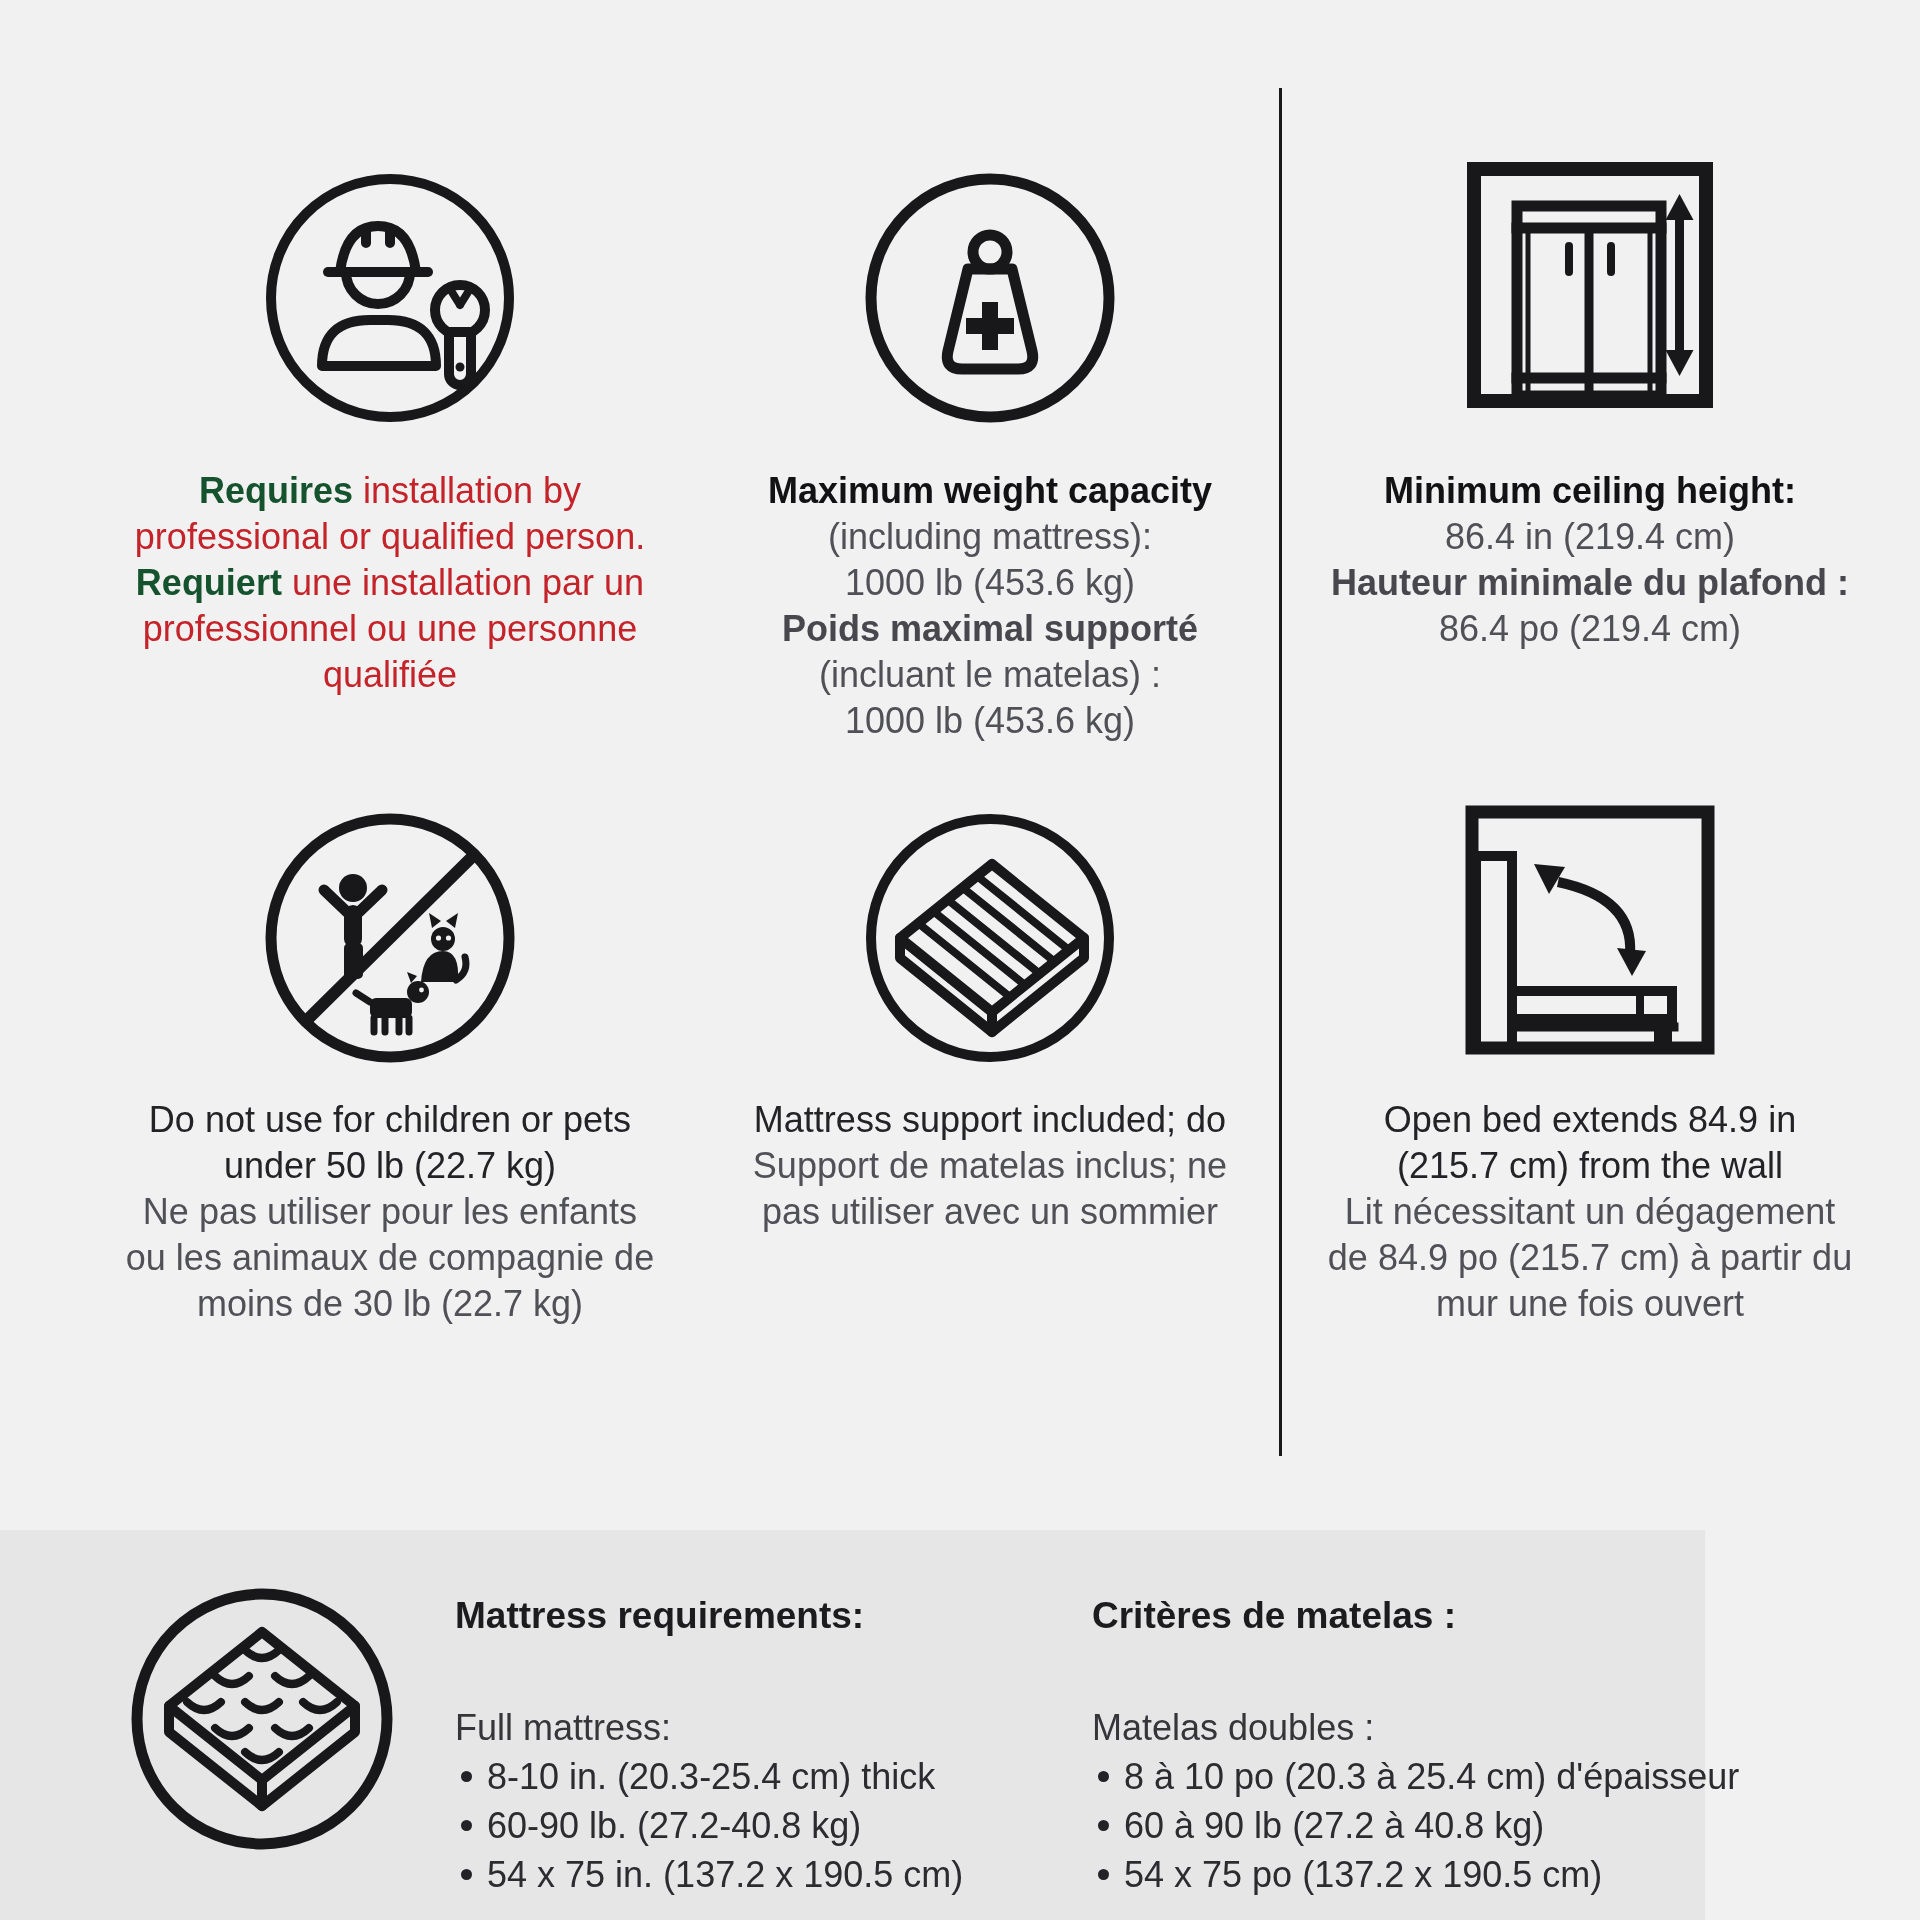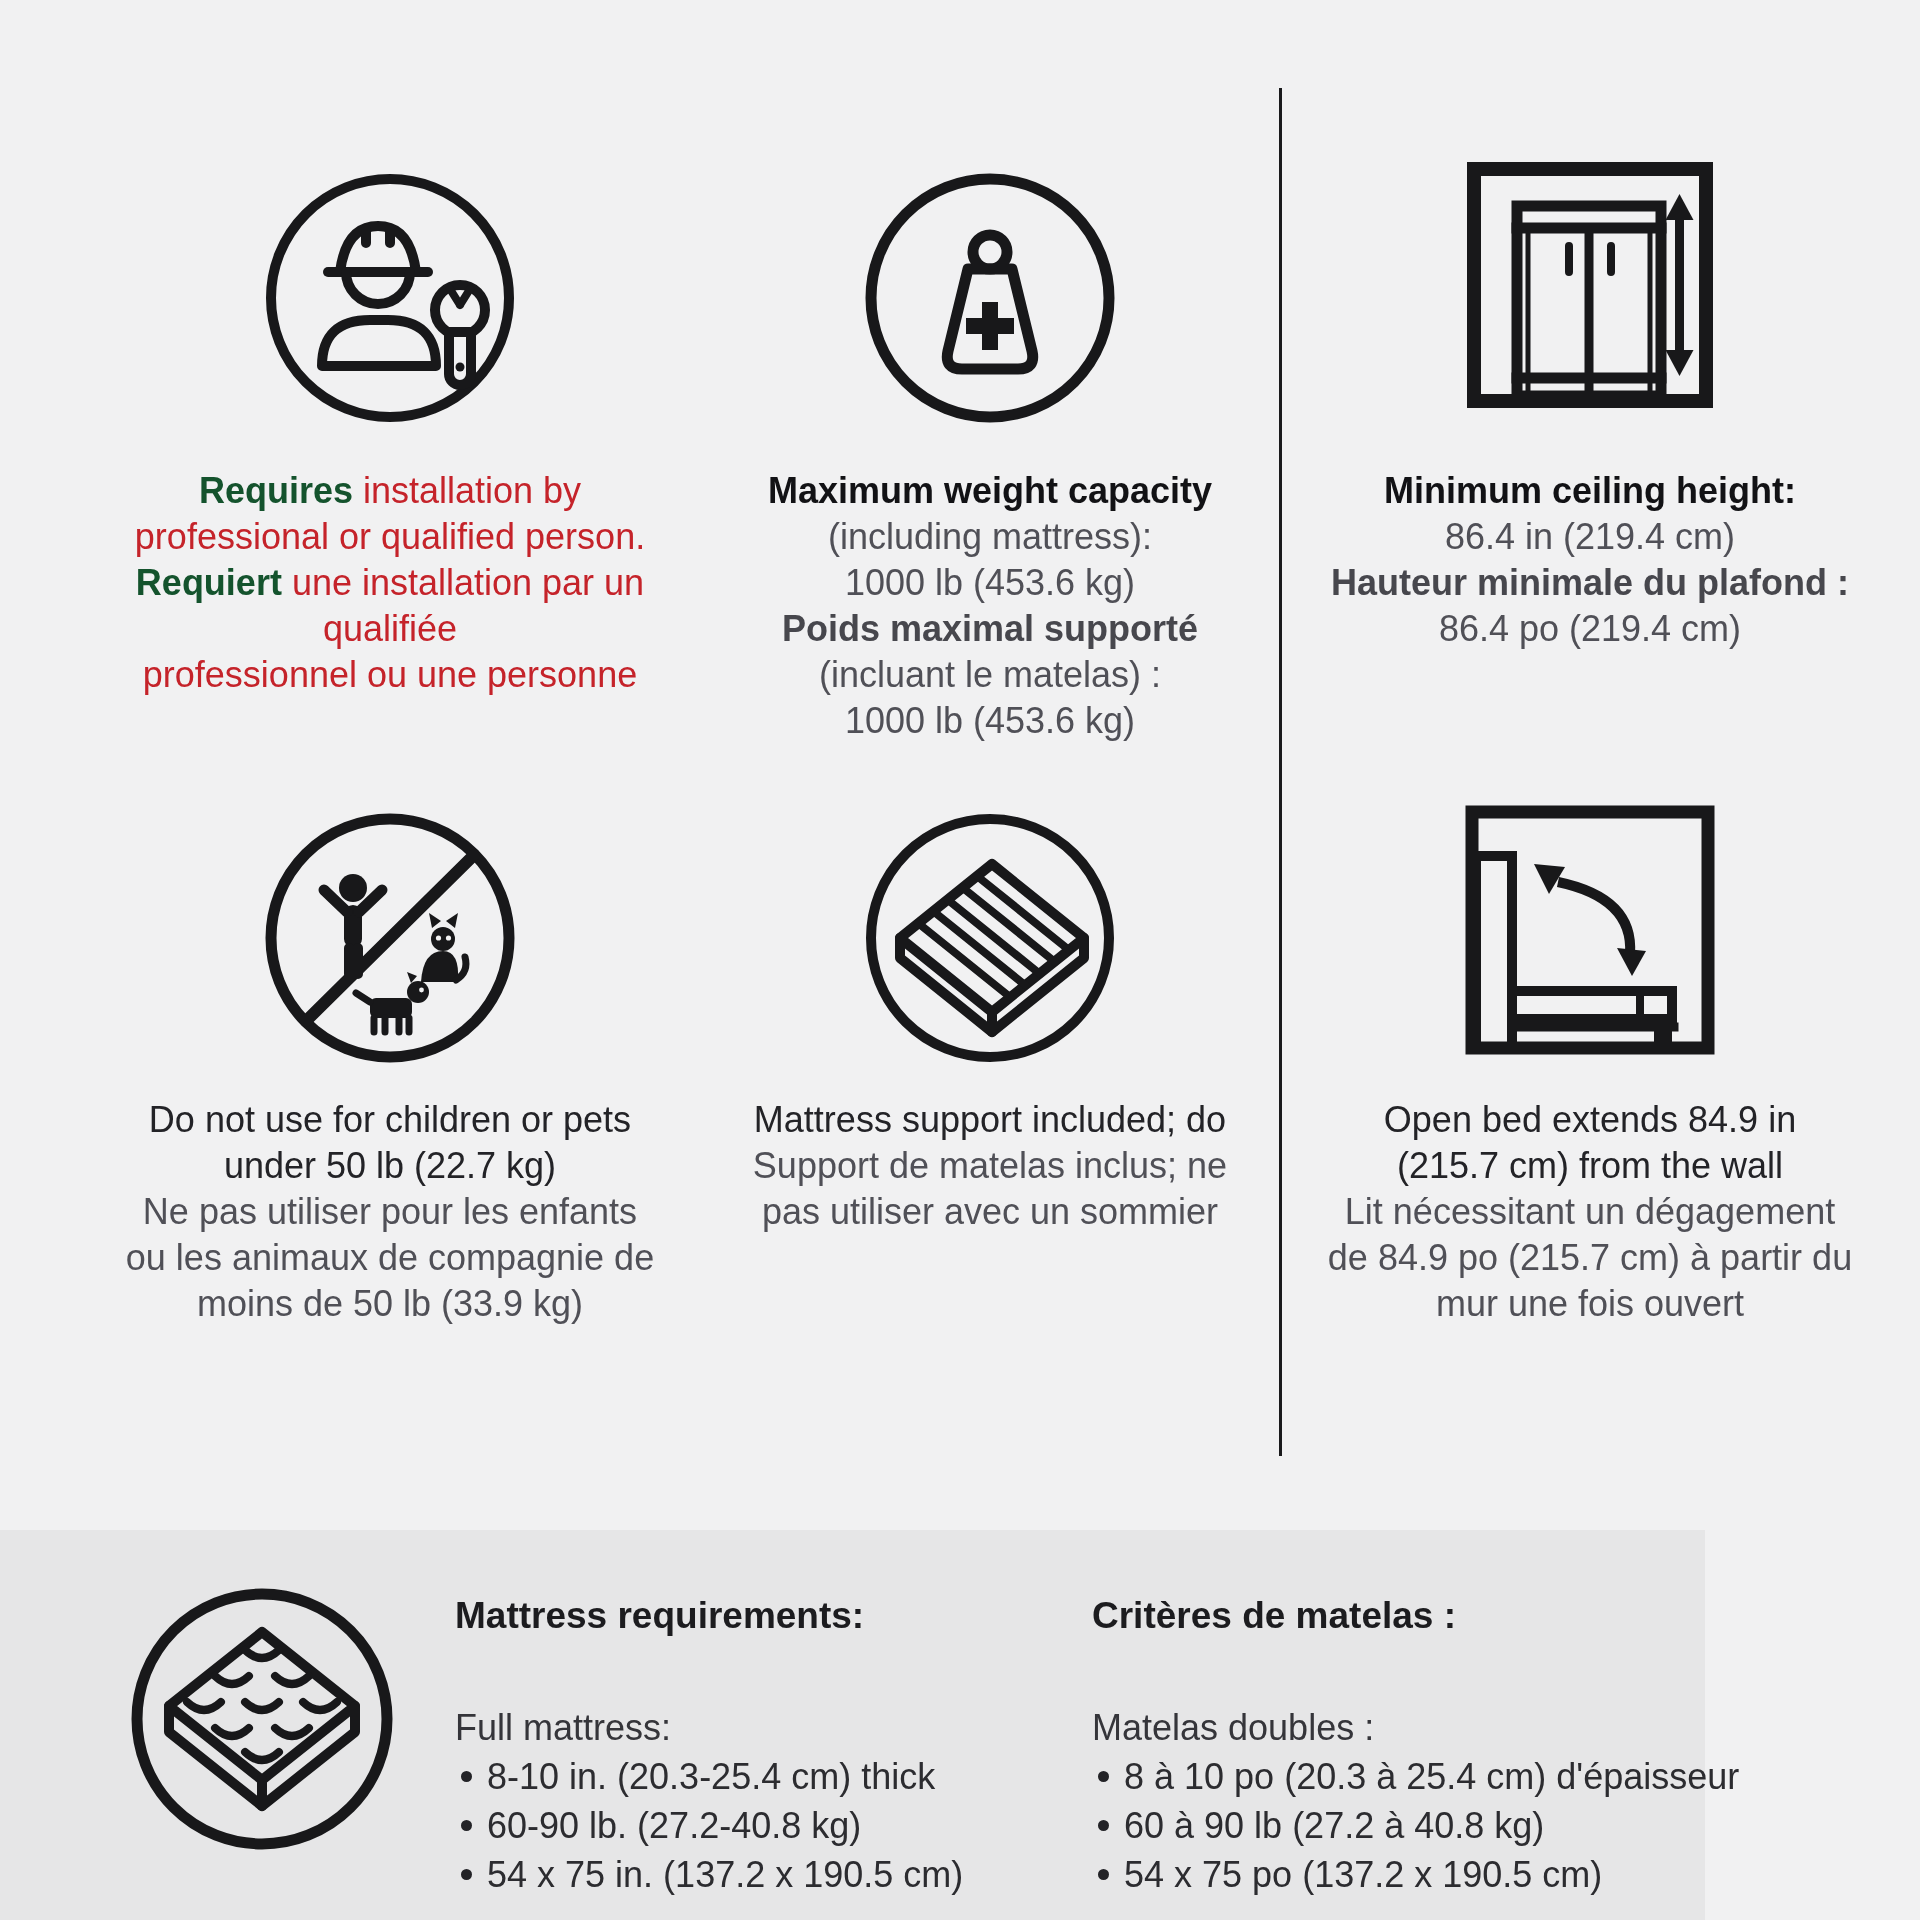--- a/index.html
+++ b/index.html
@@ -50,22 +50,22 @@
       <path d="M62 198 q0 -46 48 -46 h18 q48 0 48 46 z"></path>
       <circle cx="200" cy="142" r="25" fill="#f1f1f2"></circle>
       <path d="M190 121 l10 16 M210 121 l-10 16" stroke-width="8"></path>
       <path d="M189 164 v42 a11 11 0 0 0 22 0 v-42 z" fill="#f1f1f2"></path>
       <circle cx="200" cy="199" r="4.5" fill="#18181a" stroke="none"></circle>
     </svg>
     <div class="lines">
         <div class="line red"><span class="b">Requires </span><span>installation by</span></div>
         <div class="line red"><span>professional or qualified person.</span></div>
         <div class="line red"><span class="b">Requiert </span><span>une installation par un</span></div>
+        <div class="line red"><span>professionnel ou une personne</span></div>
         <div class="line red"><span>qualifiée</span></div>
-        <div class="line red"><span>professionnel ou une personne</span></div>
       </div>
   </div>
 
   <div class="card" style="left:700px;top:168px;width:580px;--gap:40px">
     <svg width="260" height="260" viewBox="0 0 260 260" fill="none" stroke="#18181a" stroke-width="11" stroke-linecap="round" stroke-linejoin="round">
       <circle cx="130" cy="130" r="119"></circle>
       <circle cx="130" cy="84" r="17"></circle>
       <path d="M108 101 h44 l20 82 q4 18 -14 18 h-56 q-18 0 -14 -18 z"></path>
       <path d="M130 134 v48 M106 158 h48" stroke-width="16" stroke-linecap="butt"></path>
     </svg>
@@ -124,21 +124,21 @@
         <circle cx="188.5" cy="130" r="2.6"></circle>
         <circle cx="161.5" cy="182" r="2.4"></circle>
       </g>
       <path d="M214 47 L46 213" stroke-width="12"></path>
     </svg>
     <div class="lines">
         <div class="line black"><span>Do not use for children or pets</span></div>
         <div class="line black"><span>under 50 lb (22.7 kg)</span></div>
         <div class="line gray"><span>Ne pas utiliser pour les enfants</span></div>
         <div class="line gray"><span>ou les animaux de compagnie de</span></div>
-        <div class="line gray"><span>moins de 50 lb (33.9 kg)</span></div>
+        <div class="line gray"><span>moins de 30 lb (22.7 kg)</span></div>
       </div>
   </div>
 
   <div class="card" style="left:700px;top:808px;width:580px;--gap:29px">
     <svg width="260" height="260" viewBox="0 0 260 260" fill="none" stroke="#18181a" stroke-width="10" stroke-linecap="round" stroke-linejoin="round">
       <circle cx="130" cy="130" r="119"></circle>
       <path d="M40 130 L132 56 224 130 132 204 Z"></path>
       <g stroke-width="8">
         <path d="M117 68 L209 142"></path>
         <path d="M103 80 L195 154"></path>

